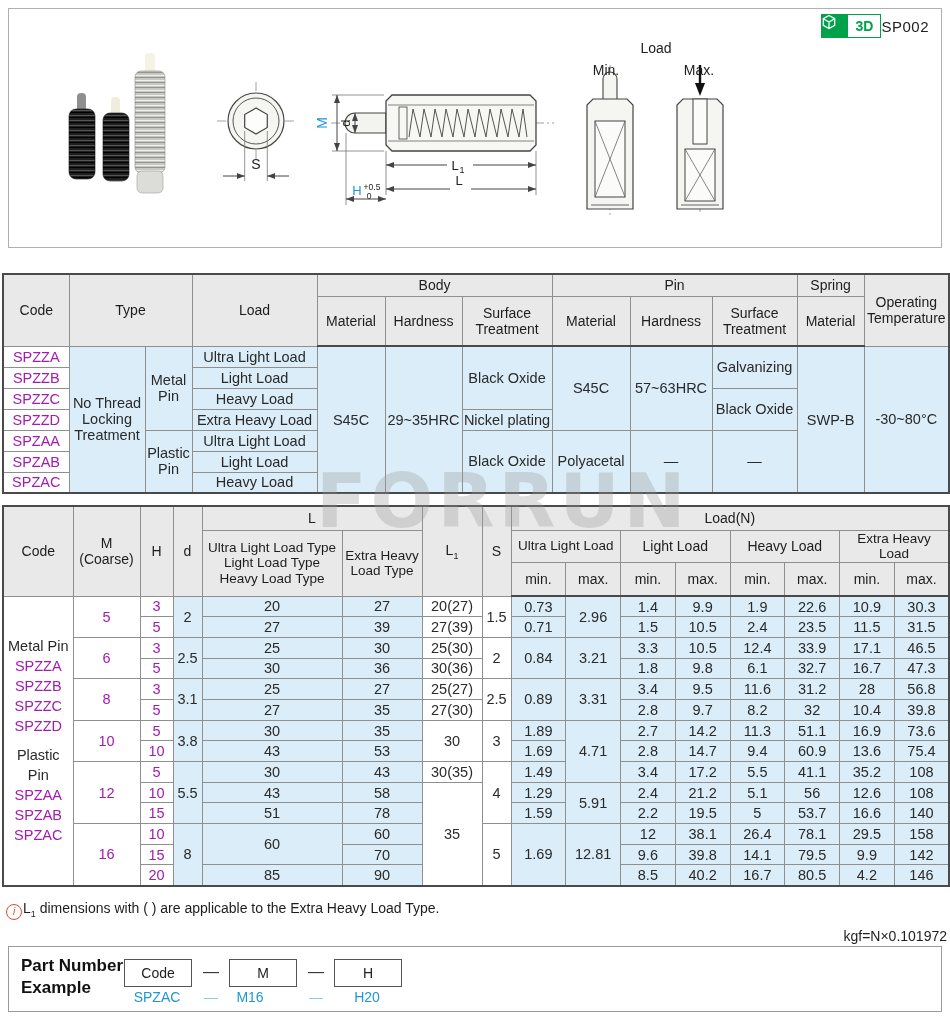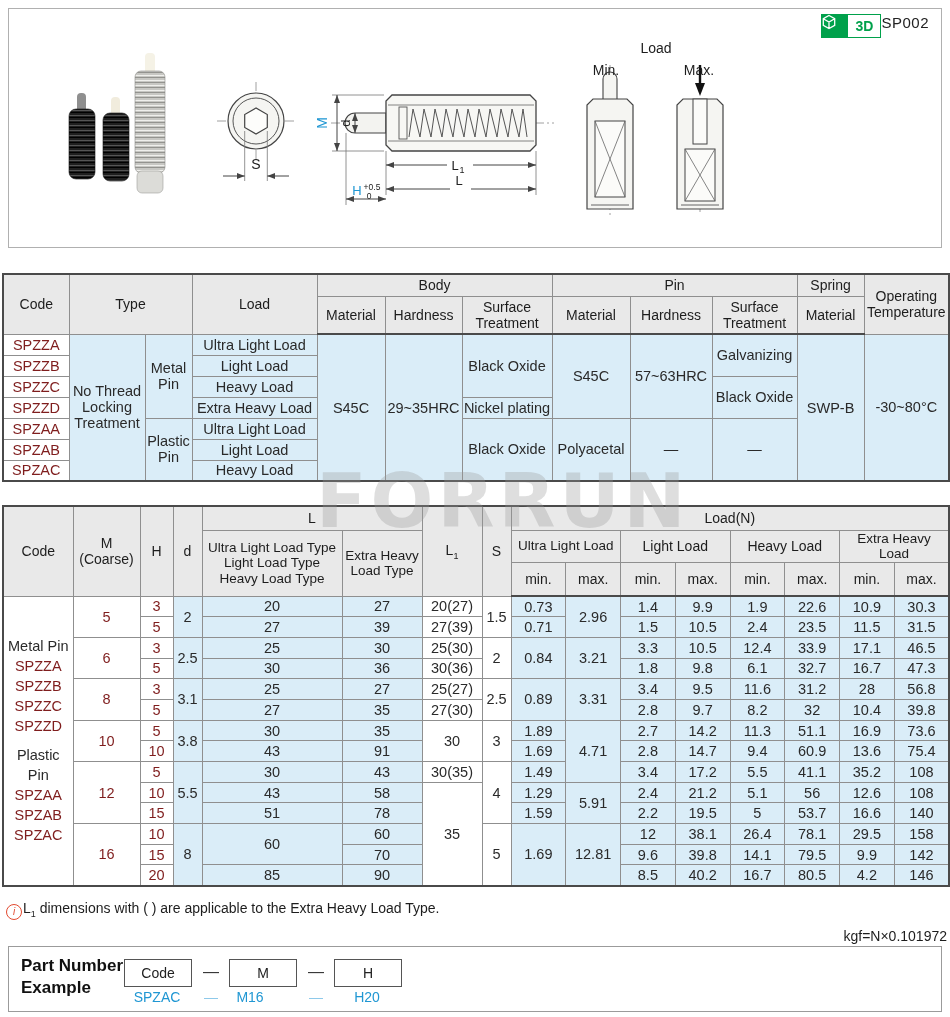--- a/index.html
+++ b/index.html
@@ -1,36 +1,36 @@
 <!DOCTYPE html>
 <html><head>
 <meta charset="utf-8">
 <style>
   html,body{margin:0;padding:0;background:#fff;}
   body{position:relative;width:950px;height:1017px;font-family:"Liberation Sans",sans-serif;color:#222;overflow:hidden;}
 
   
   .top-panel{position:absolute;left:8px;top:8px;width:932px;height:238px;border:1px solid #b0b0b0;background:#fff;}
   .top-panel svg{position:absolute;left:0;top:0;}
-  .badge-wrap{position:absolute;right:12px;top:5px;display:flex;align-items:flex-start;height:24px;}
+  .badge-wrap{position:absolute;right:12px;top:5px;display:flex;align-items:center;height:24px;}
   .badge-3d{display:flex;height:22px;border:1px solid #00a14b;}
   .badge-3d .cube{width:26px;background:#00a14b;display:flex;align-items:center;justify-content:center;}
   .badge-3d .lbl{width:32px;background:#fff;color:#00a14b;font-weight:bold;font-size:14px;text-align:center;line-height:22px;}
   .series{font-size:15px;color:#222;letter-spacing:.5px;}
 
   
   table{border-collapse:collapse;table-layout:fixed;position:absolute;background:#fff;}
   .t1{left:2px;top:273px;width:946px;border:2px solid #4a4a4a;}
   .t2{left:2px;top:505px;width:946px;border:2px solid #4a4a4a;}
   th,td{border:1px solid #8f8f8f;text-align:center;vertical-align:middle;padding:0 1px;font-weight:normal;overflow:hidden;}
   th{background:#e9e9e9;font-size:14px;color:#1d1d1d;line-height:1.15;}
   td{font-size:14.5px;color:#2a2a2a;}
   .sep th{border-bottom:2px solid #4a4a4a;}
   .bb{background:#daedf8;}            
-  .blue{color:#7f1d1d;}               
+  .blue{color:#a21caf;}               
   .pre{white-space:pre-line;}
   .small-th{font-size:13.5px;}
   .code-stack{line-height:20px;font-size:14.5px;}
   .code-stack .gap{margin-top:9px;}
   sub.l1{font-size:9px;}
 
   
   .watermark{position:absolute;left:316px;top:458px;z-index:6;font-size:74px;font-weight:800;
              color:#9a9a9a;opacity:.32;letter-spacing:4px;pointer-events:none;font-family:"DejaVu Sans",sans-serif;}
 
@@ -184,21 +184,21 @@
   <tbody>
       <tr style="height:22px">
     <th rowspan="2" class="sep-keep">Code</th>
     <th rowspan="2" colspan="2">Type</th>
     <th rowspan="2">Load</th>
     <th colspan="3">Body</th>
     <th colspan="3">Pin</th>
     <th>Spring</th>
     <th rowspan="2">Operating Temperature</th>
   </tr>
-  <tr class="sep" style="height:38px">
+  <tr class="sep" style="height:50px">
     <th>Material</th>
     <th>Hardness</th>
     <th>Surface Treatment</th>
     <th>Material</th>
     <th>Hardness</th>
     <th>Surface Treatment</th>
     <th>Material</th>
   </tr>
   <tr style="height:21px">
     <td class="blue">SPZZA</td>
@@ -415,21 +415,21 @@
     <td class="bb">2.7</td>
     <td class="bb">14.2</td>
     <td class="bb">11.3</td>
     <td class="bb">51.1</td>
     <td class="bb">16.9</td>
     <td class="bb">73.6</td>
   </tr>
   <tr style="height:20.7px">
     <td class="blue">10</td>
     <td class="bb">43</td>
-    <td class="bb">91</td>
+    <td class="bb">53</td>
     <td class="bb">1.69</td>
     <td class="bb">2.8</td>
     <td class="bb">14.7</td>
     <td class="bb">9.4</td>
     <td class="bb">60.9</td>
     <td class="bb">13.6</td>
     <td class="bb">75.4</td>
   </tr>
   <tr style="height:20.7px">
     <td rowspan="3" class="blue">12</td>

